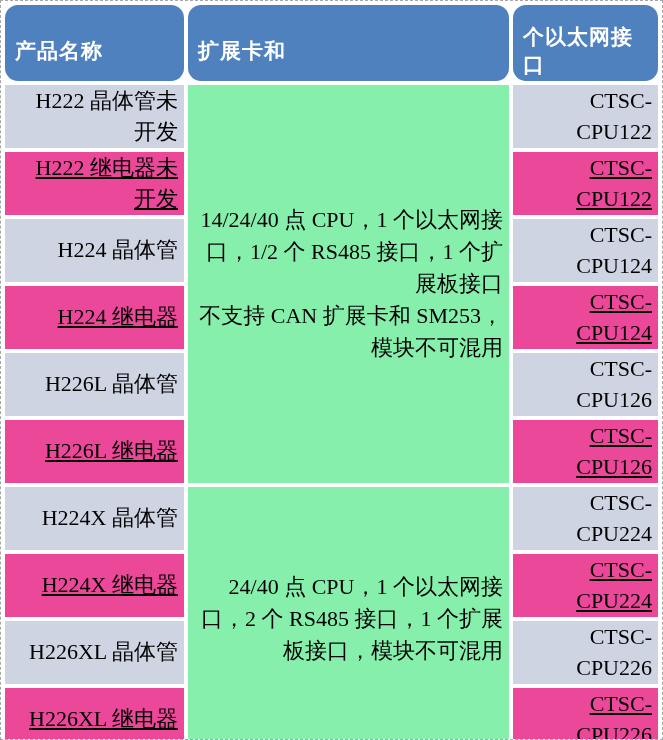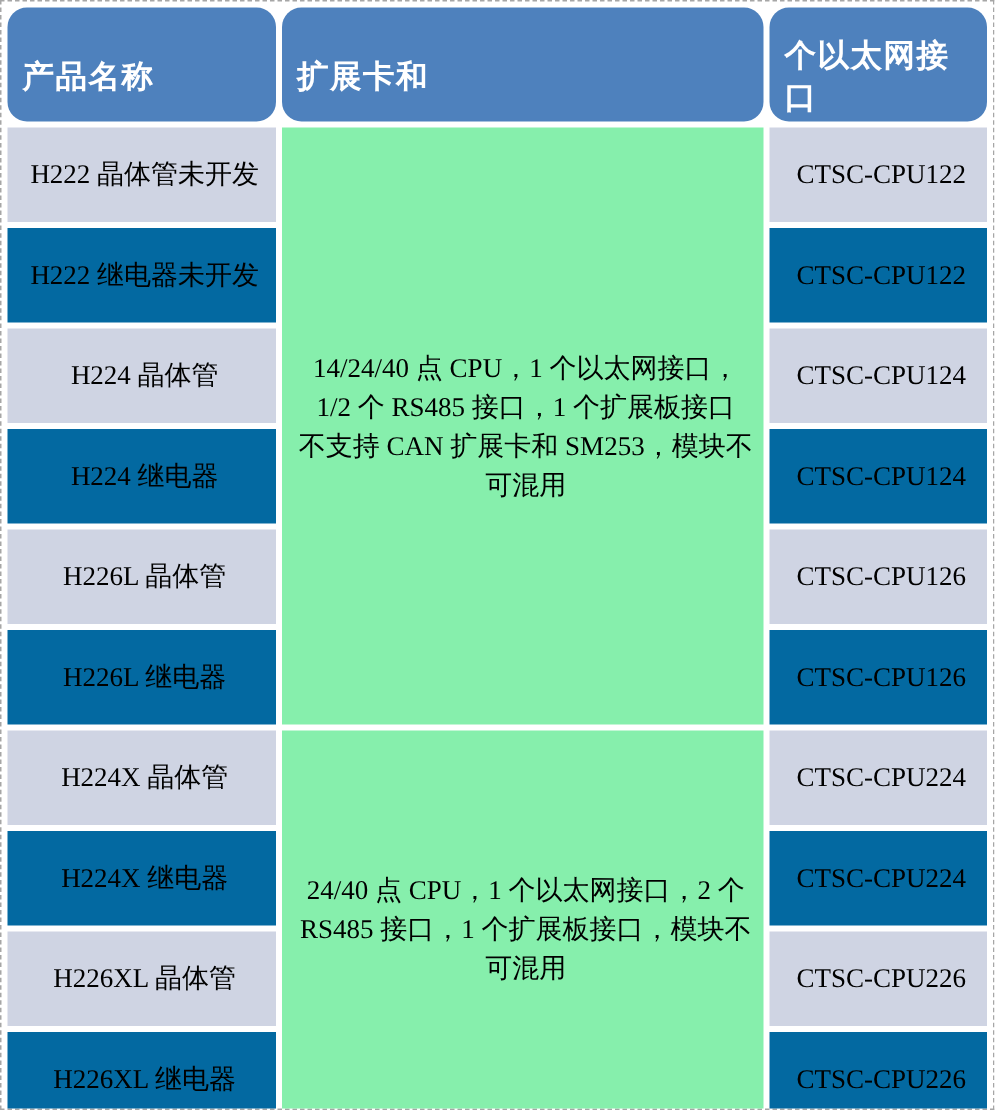--- a/index.html
+++ b/index.html
@@ -37,32 +37,32 @@
     font-weight: bold;
     text-align: left;
     vertical-align: middle;
     padding: 16px 4px 0 10px;
     font-family: "Liberation Sans", "DejaVu Sans", sans-serif;
     letter-spacing: 1px;
     border-radius: 13px;
   }
   td {
     height: 63px;
-    font-size: 18px;
+    font-size: 22px;
     color: #000000;
     vertical-align: middle;
-    text-align: center;
+    text-align: right;
     padding: 0 6px 0 10px;
     line-height: 1.4;
     margin-left: 30px;
   }
   tr.dark td.product-cell,
   tr.dark td.old-product-cell { background: #cfd4e3; }
   tr.light td.product-cell,
-  tr.light td.old-product-cell { background: #0369a1; }
+  tr.light td.old-product-cell { background: #ec4899; text-decoration: underline; }
   td.spec-cell {
     background: #86efac;
     white-space: pre-line;
     line-height: 1.45;
   }
 </style>
 </head>
 <body>
 
 <div class="page">

